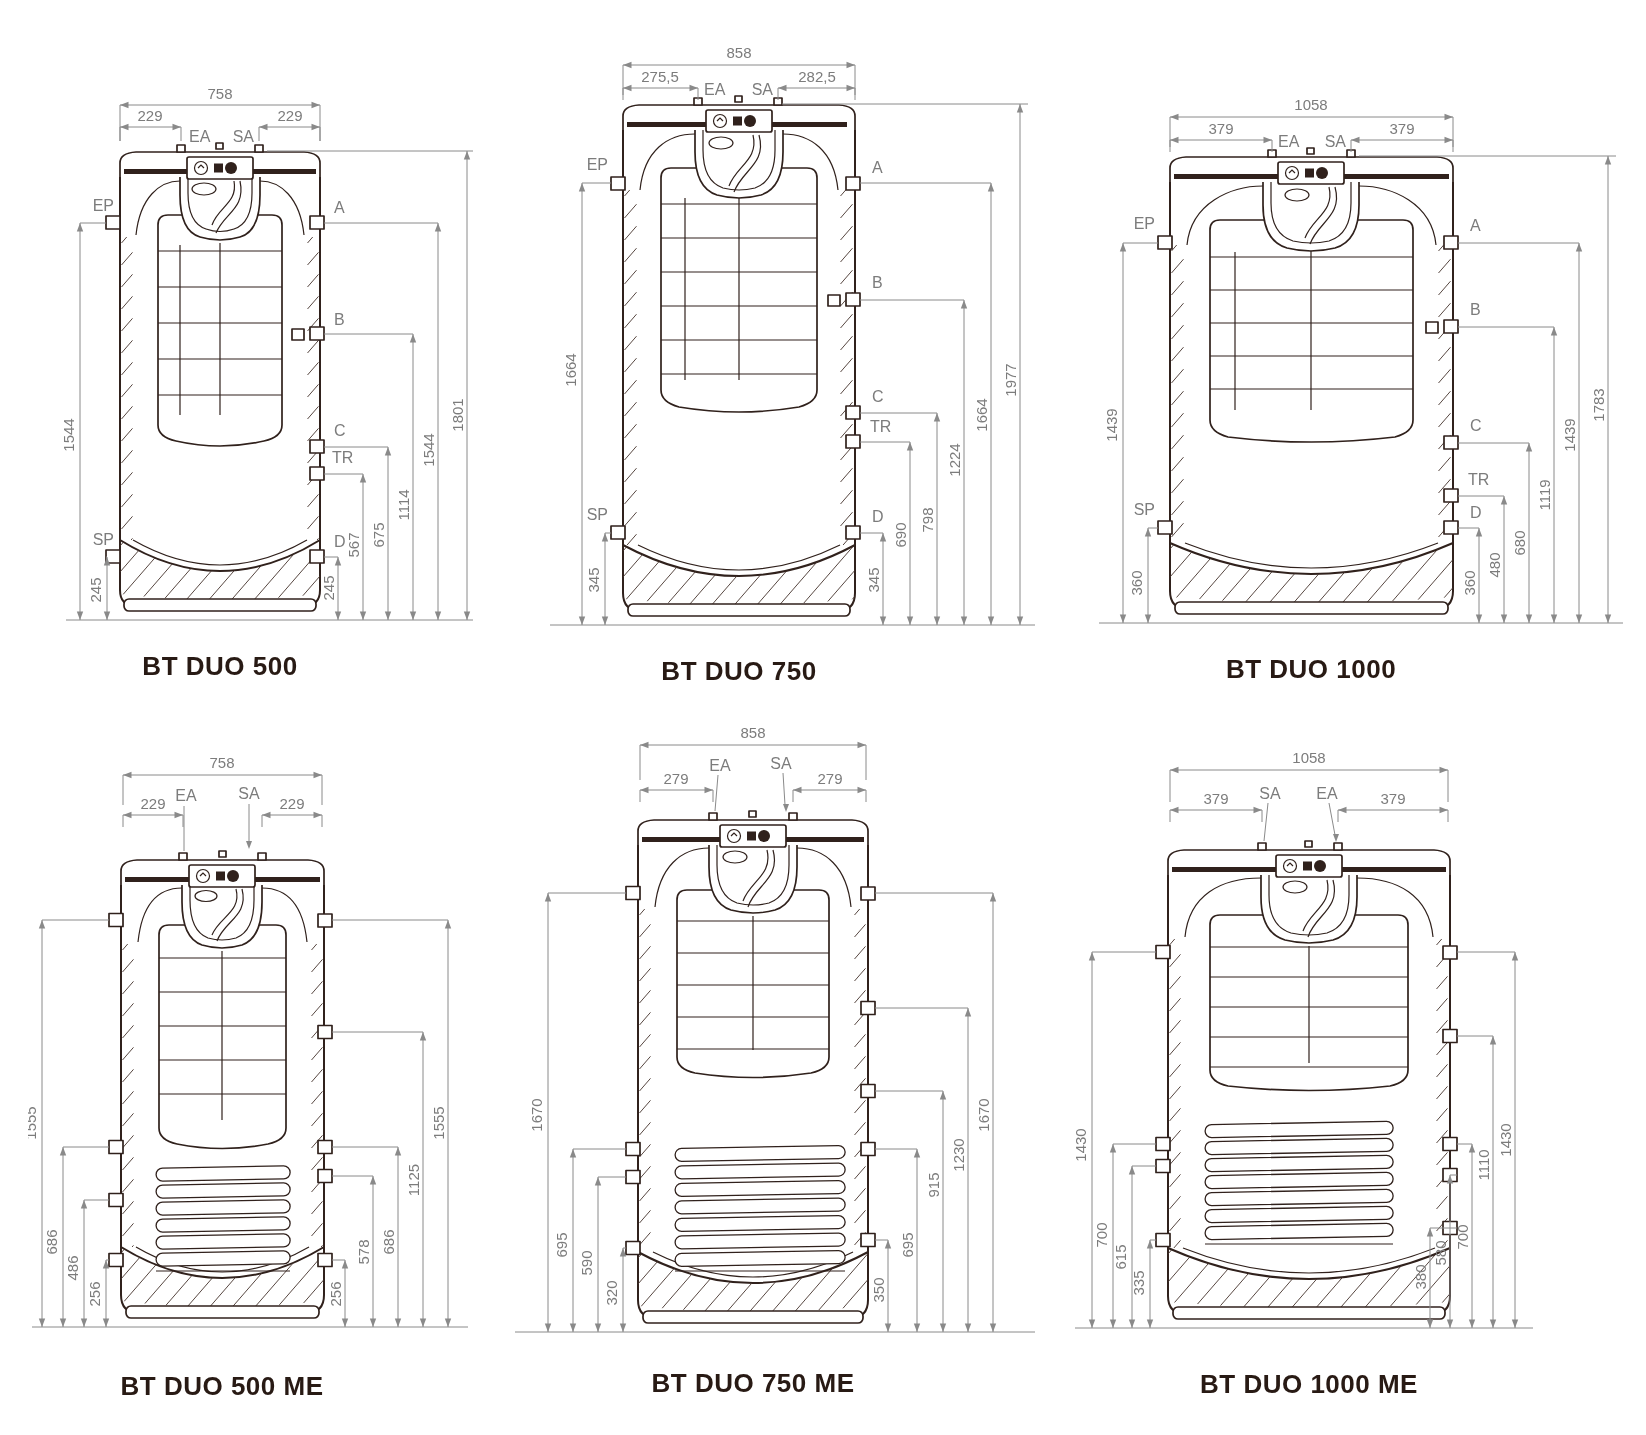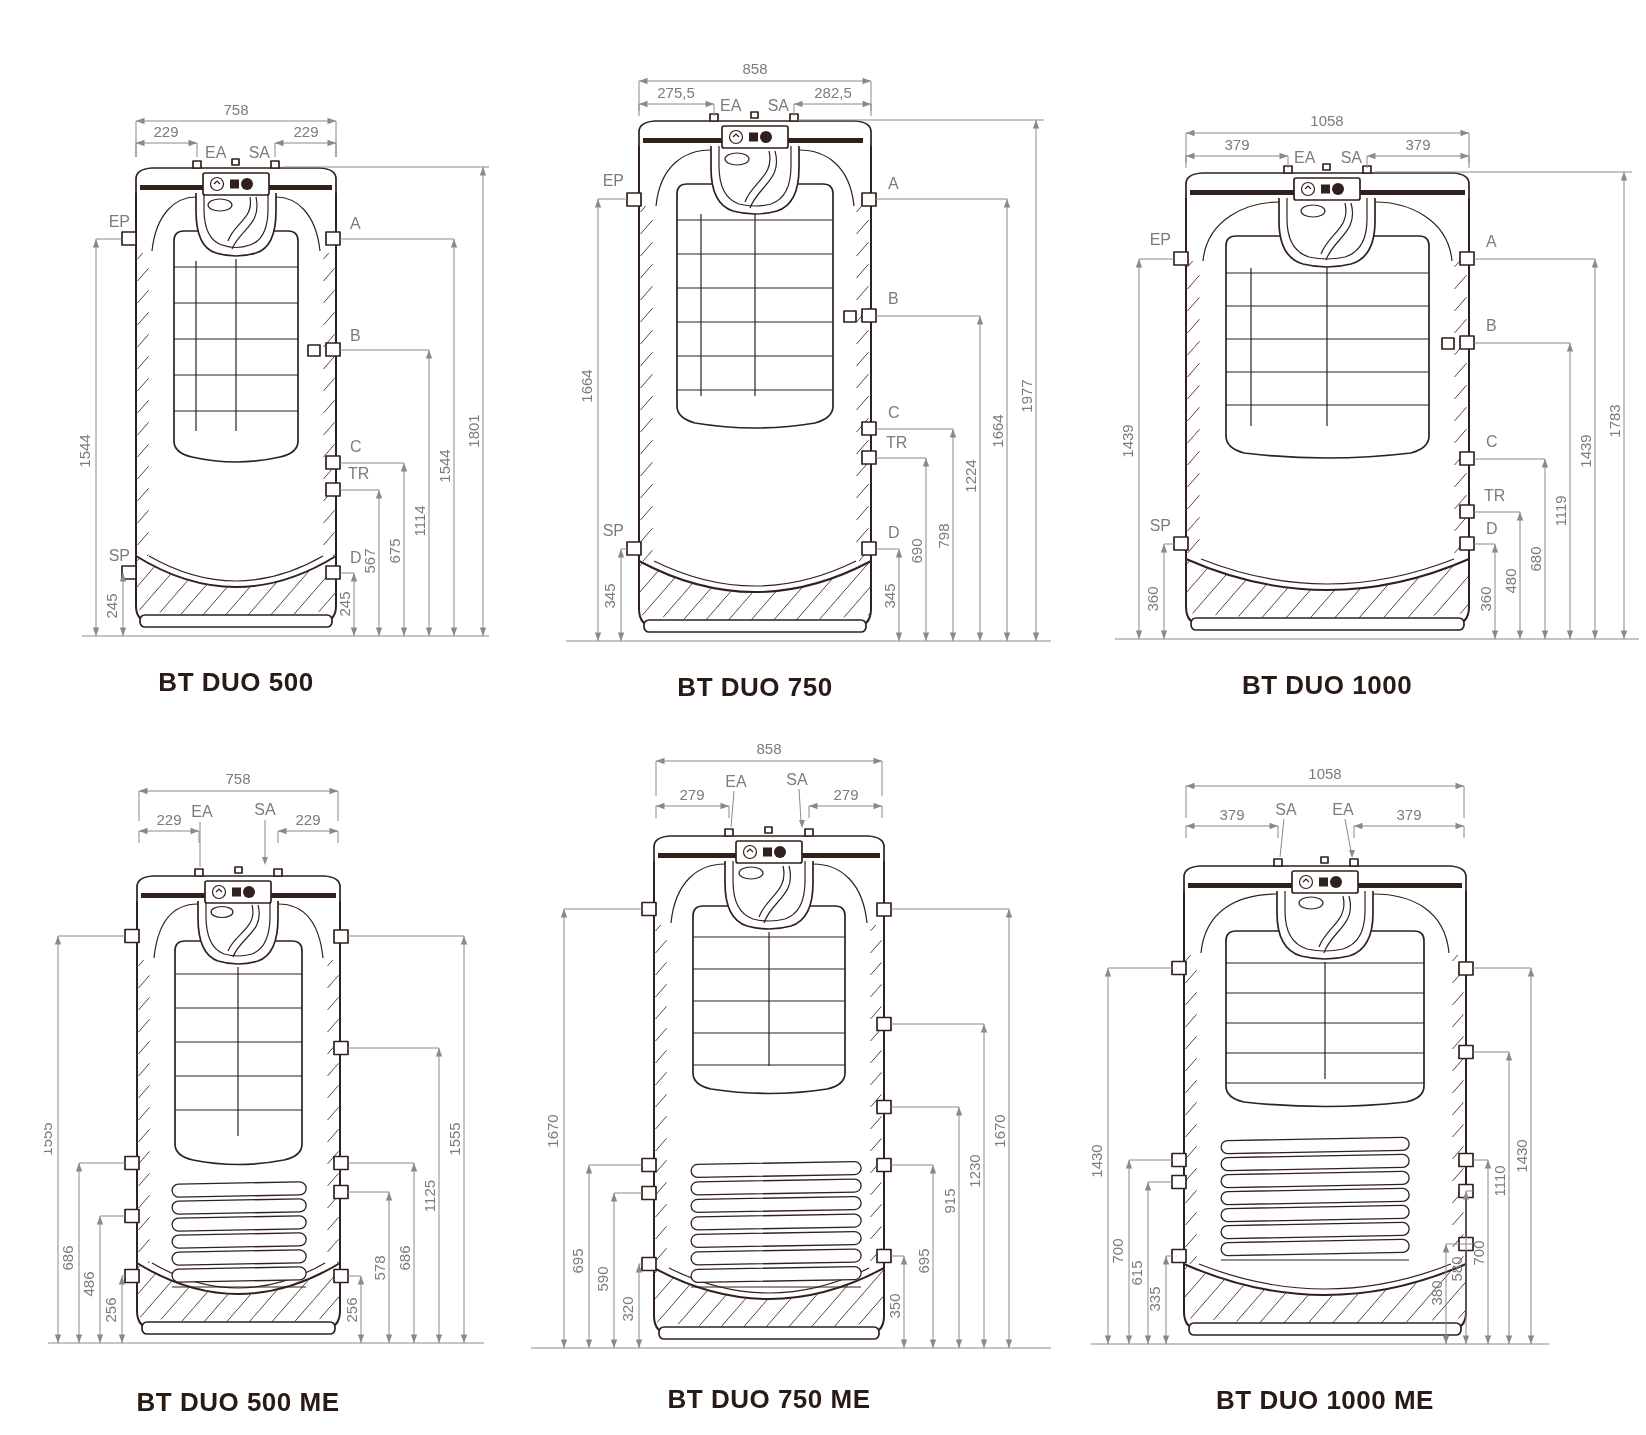--- a/index.html
+++ b/index.html
@@ -1,18 +1,18 @@
 <!DOCTYPE html>
 <html><head>
 <meta charset="utf-8">
 <style>
   html,body{margin:0;padding:0;background:#fff;}
   .canvas{position:relative;width:1646px;height:1435px;background:#fff;overflow:hidden;
           font-family:"Liberation Sans",sans-serif;}
-  figure{position:absolute;margin:16px;}
+  figure{position:absolute;margin:0;}
   svg text{font-family:"Liberation Sans",sans-serif;}
   .t2{fill:none;stroke:#30211c;stroke-width:2;stroke-linejoin:round;}
   .t1{fill:none;stroke:#30211c;stroke-width:1.2;}
   .tw{fill:#fff;stroke:#30211c;stroke-width:1.7;stroke-linejoin:round;}
   .tb{fill:#30211c;stroke:none;}
   .gl{stroke:#8a8a8a;stroke-width:1;}
   .dimt{font-size:15px;fill:#7c7c7c;}
   .lbl{font-size:16px;fill:#7c7c7c;}
   .ttl{font-size:26px;font-weight:700;fill:#281a14;letter-spacing:.5px;}
   .mid{text-anchor:middle;}

